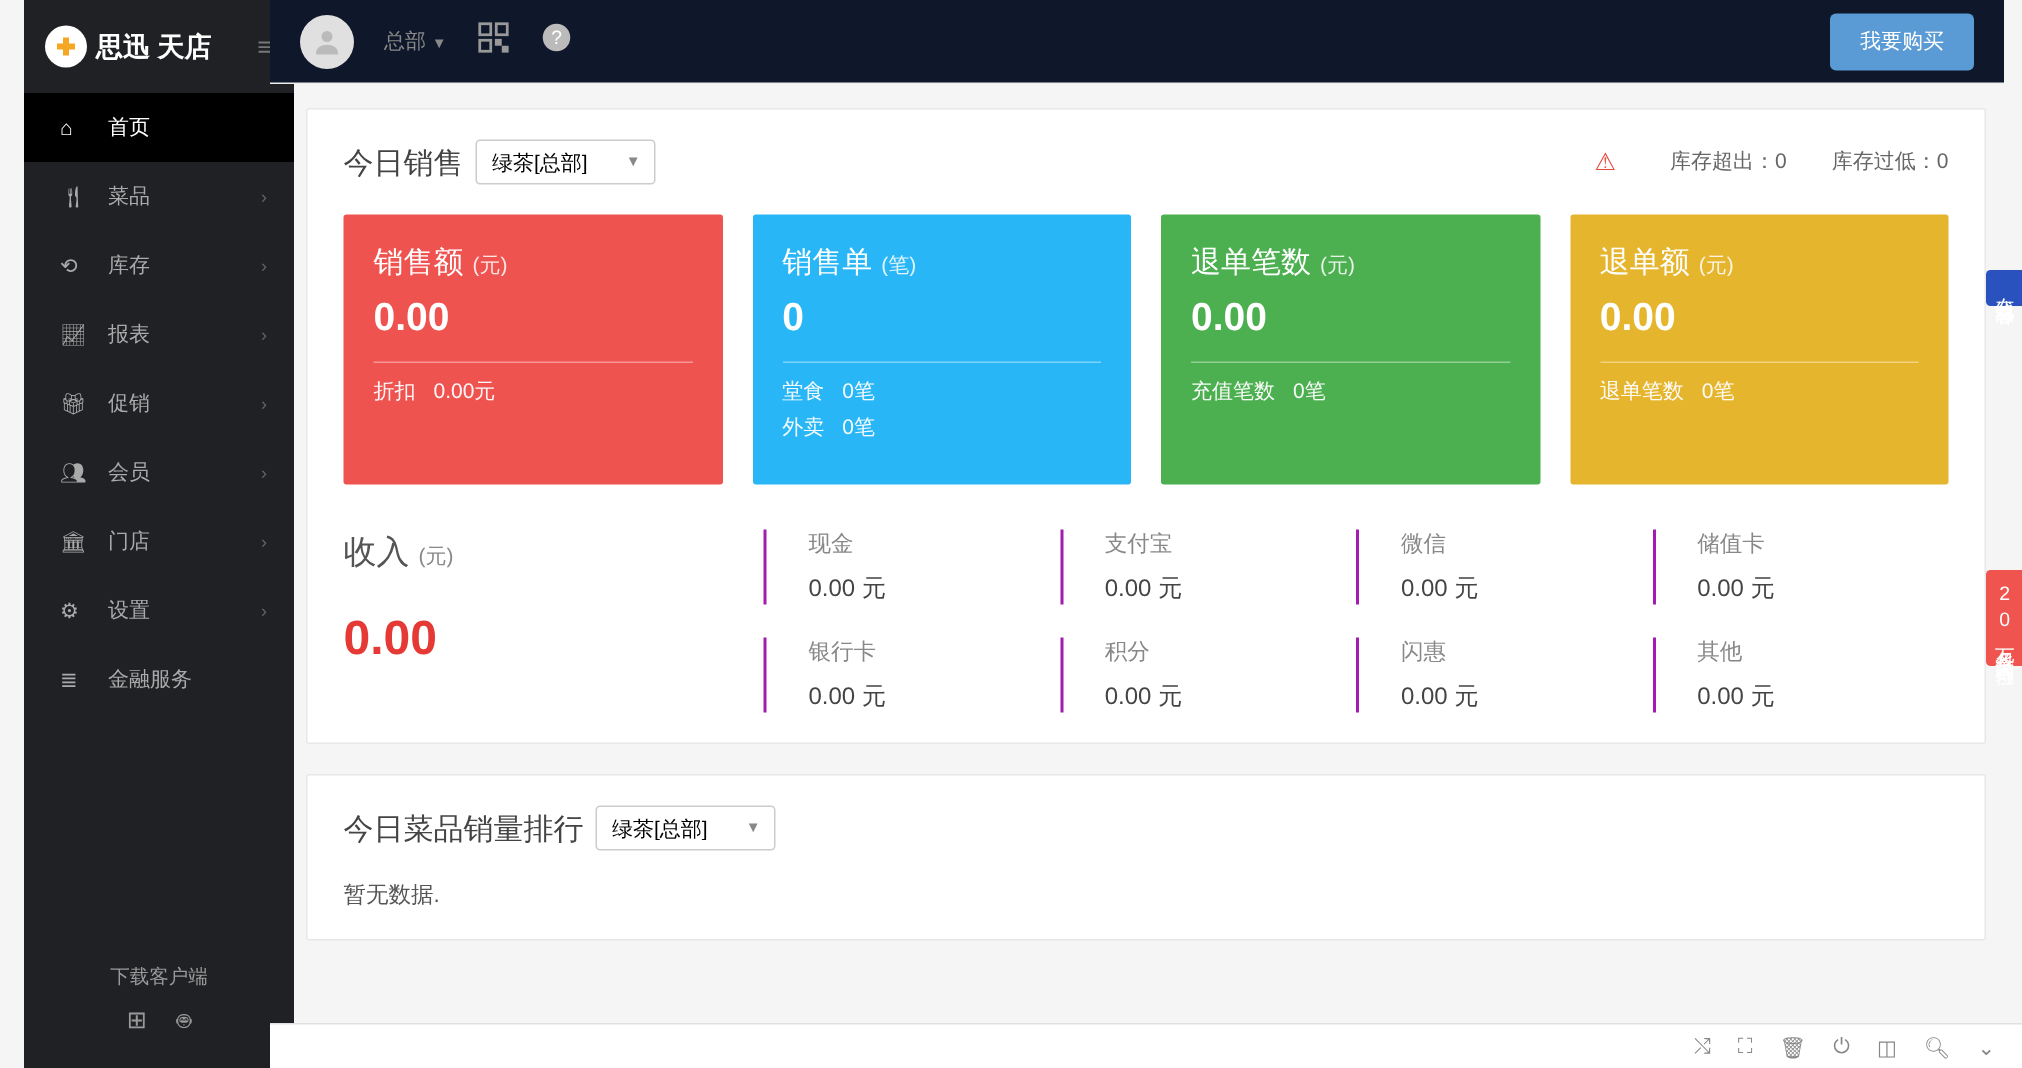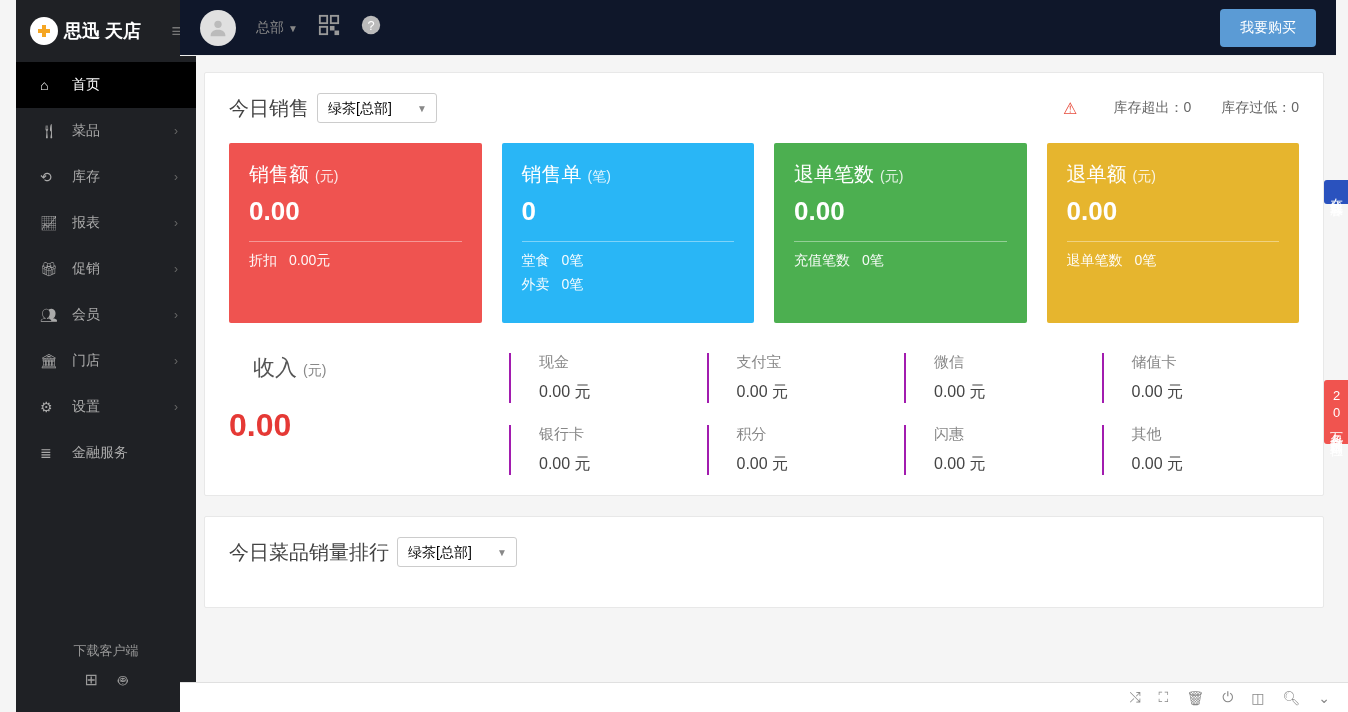--- a/index.html
+++ b/index.html
@@ -47,21 +47,21 @@
 .card-title { font-size: 20px; font-weight: 500; }
 .card-unit { font-size: 14px; opacity: 0.85; margin-left: 6px; }
 .card-val { font-size: 26px; font-weight: bold; margin-top: 8px; }
 .card-divider { border-top: 1px solid rgba(255,255,255,0.4); margin: 14px 0 10px; }
 .card-sub { font-size: 14px; opacity: 0.95; margin-bottom: 6px; }
 .card-sub .subval { margin-left: 12px; }
 
 
 .income-row { display: flex; align-items: flex-start; }
 .income-main { width: 280px; }
-.income-label { font-size: 22px; color: #555; margin-left: 24px; }
+.income-label { font-size: 22px; color: #555; }
 .income-unit { font-size: 14px; color: #888; margin-left: 6px; }
 .income-val { font-size: 32px; font-weight: bold; color: #e53935; margin-top: 24px; }
 .income-grid { flex: 1; display: grid; grid-template-columns: repeat(4, 1fr); row-gap: 22px; }
 .income-cell { border-left: 2px solid #a21caf; padding-left: 28px; }
 .income-cell-label { color: #888; font-size: 15px; margin-bottom: 10px; }
 .income-cell-val { color: #444; font-size: 16px; }
 
 
 .ranking-empty { color: #555; font-size: 15px; }
 
@@ -264,20 +264,21 @@
 
   <div class="panel">
     <div class="panel-header">
       <span class="panel-title">今日菜品销量排行</span>
       <span class="select-wrap">
         <select class="select">
           <option>绿茶[总部]</option>
         </select>
       </span>
     </div>
+    <div class="ranking-empty">暂无数据.</div>
   </div>
 
 </div>
 
 <div class="float-tab" style="top:180px">在线客服</div>
 <div class="float-tab orange" style="top:380px">20万备货金已到位</div>
 
 <div class="bottombar">
   <span>⤭</span>
   <span>⛶</span>

